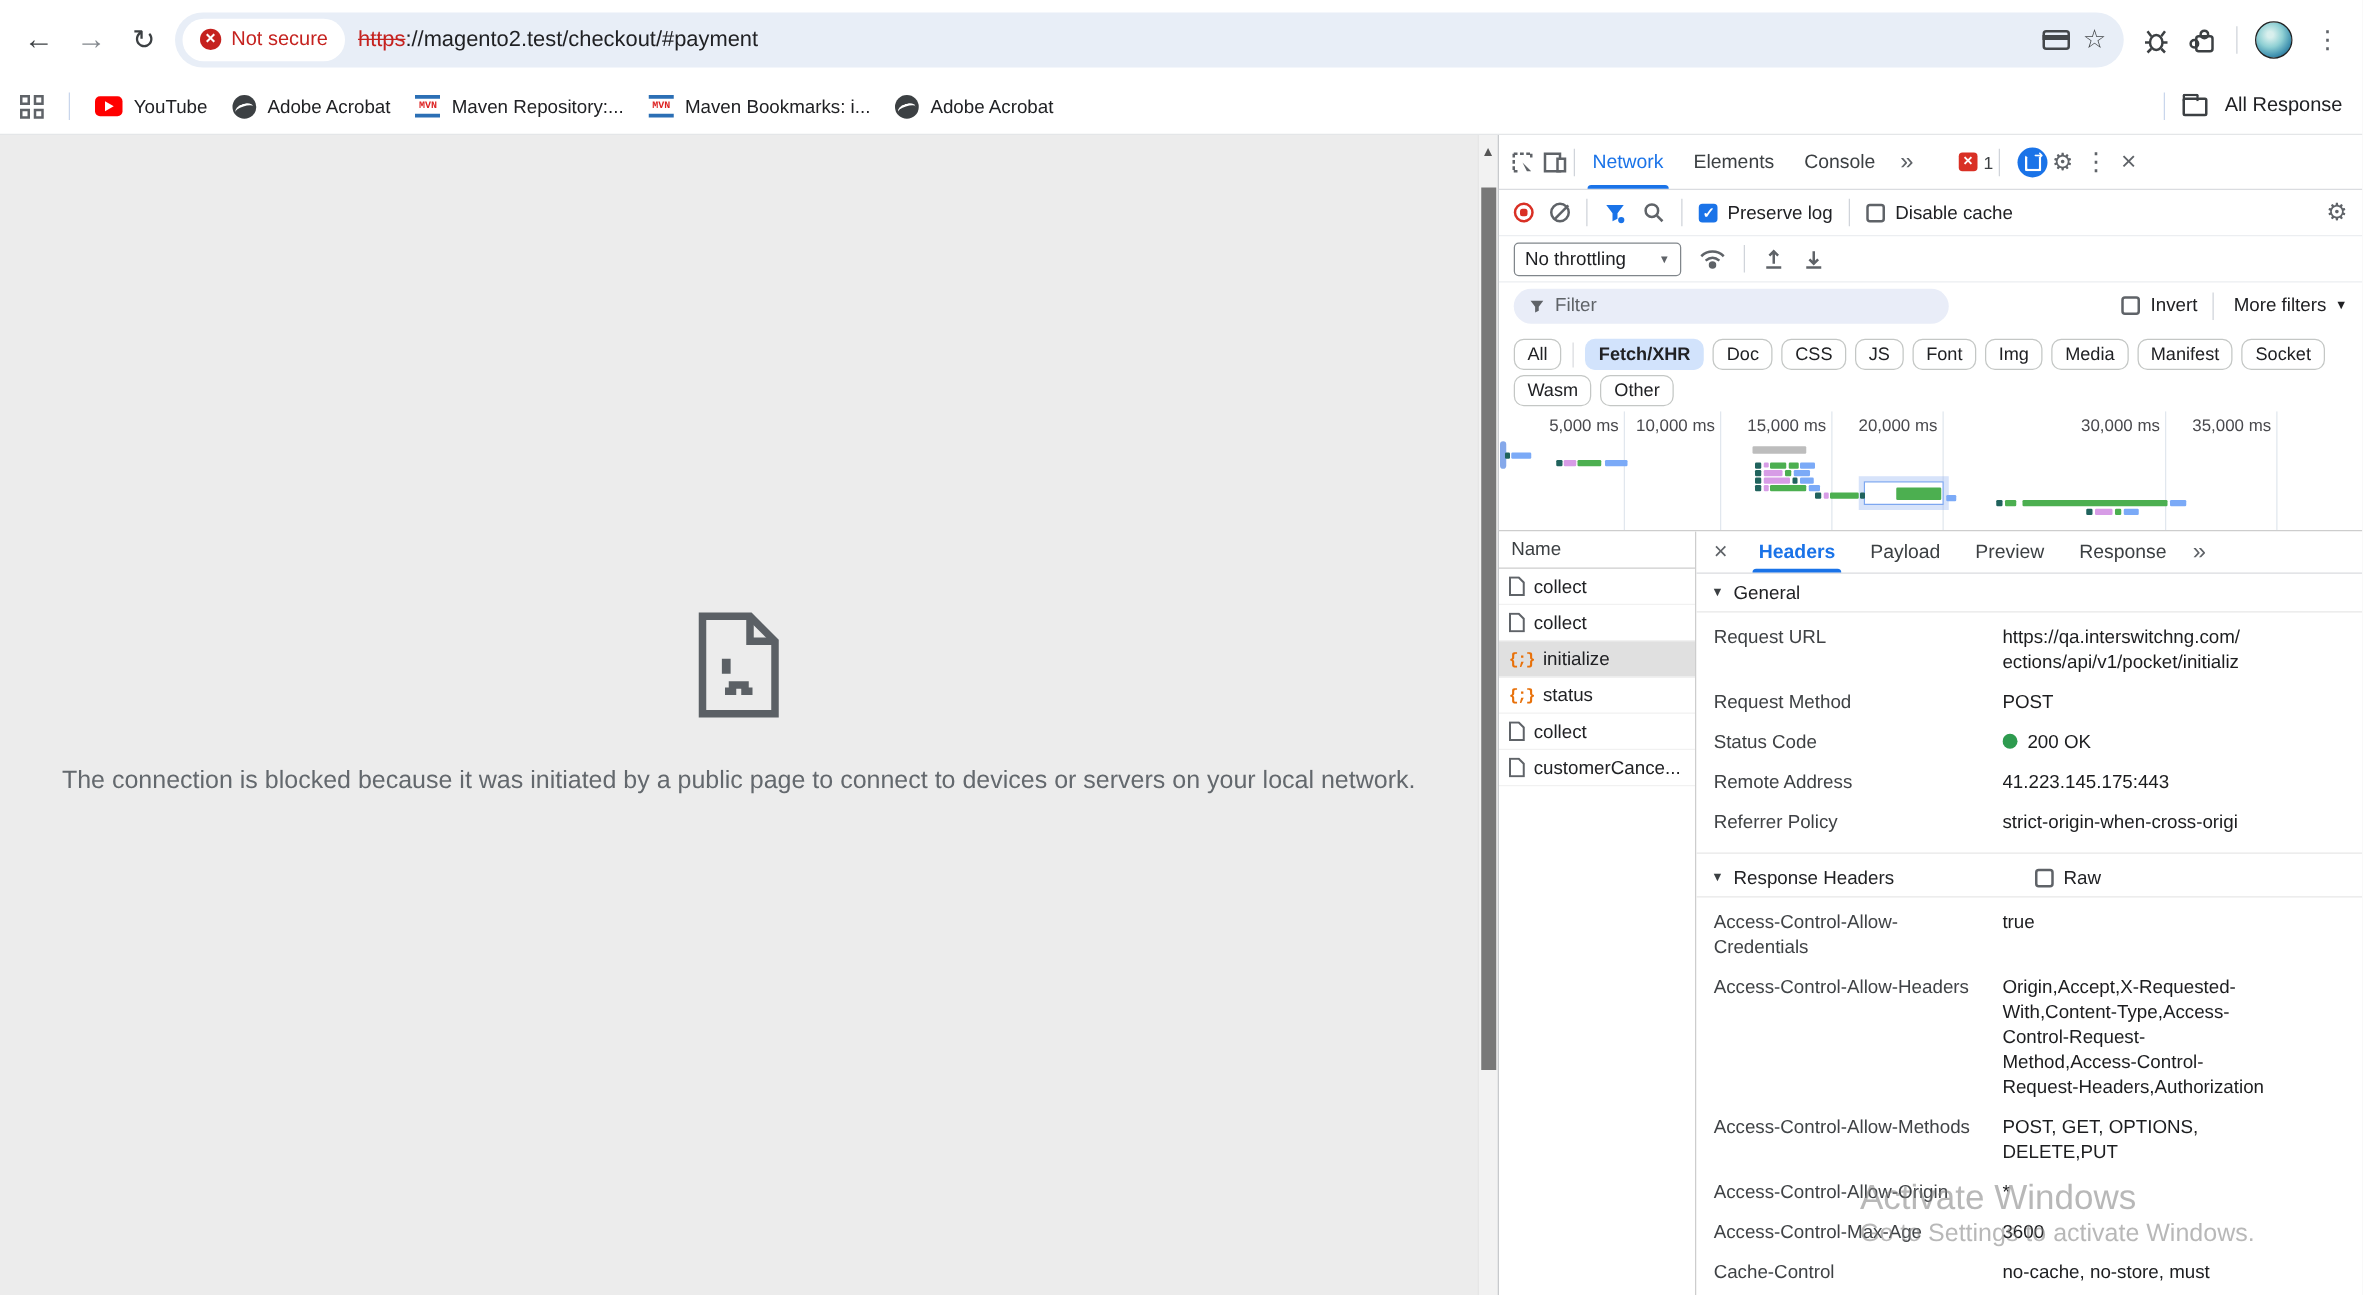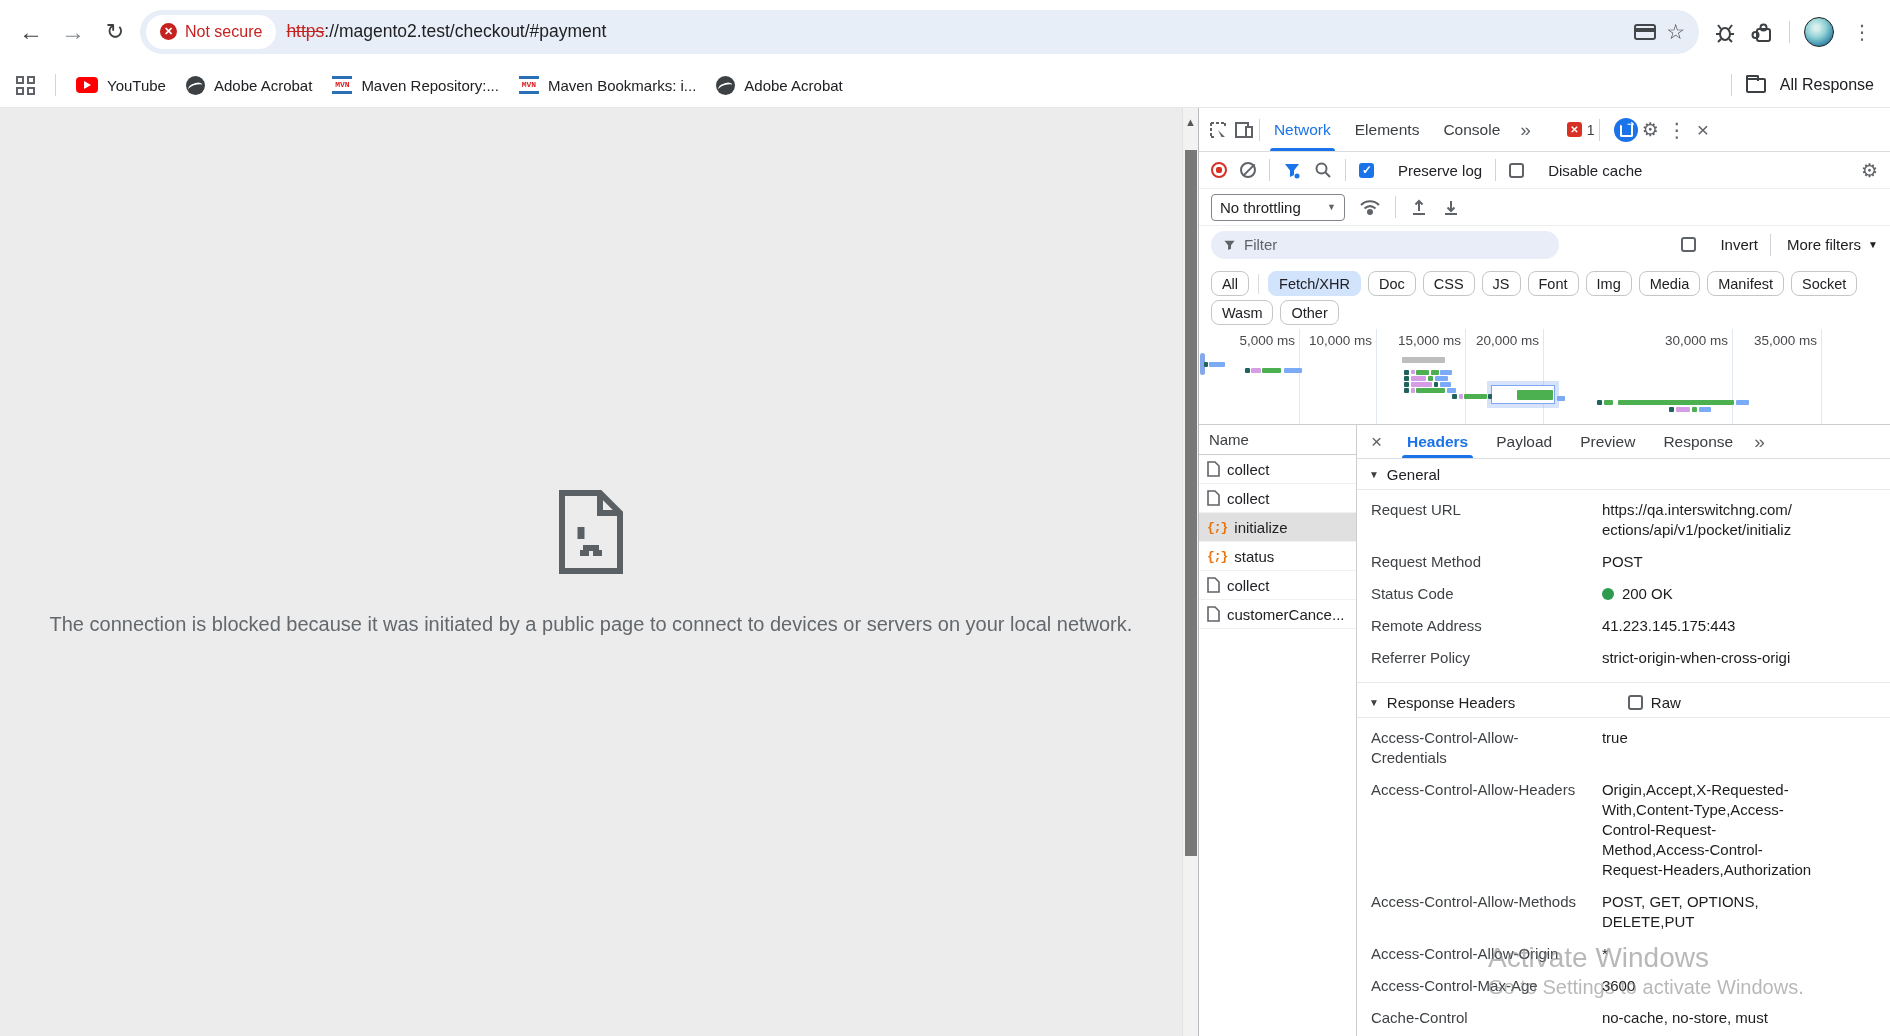--- a/index.html
+++ b/index.html
@@ -72,42 +72,42 @@
   .bluecirc::after { content:""; position:absolute; left:6px; top:6px; width:9px; height:9px; border:2px solid #fff; border-radius:2px; border-top-color:transparent; }
   .bluecirc::before { content:"➜"; position:absolute; right:3px; top:1px; font-size:9px; color:#fff; }
   .gearglyph { font-size:19px; color:#5f6368; }
   .closex { font-size:21px; color:#5f6368; padding:0 2px; }
 
   .dt-row2 { height:37px; display:flex; align-items:center; gap:13px; padding:0 12px; border-bottom:1px solid #eceef1; }
   .rec { width:16px; height:16px; border:2px solid #d93025; border-radius:50%; position:relative; }
   .rec::after { content:""; position:absolute; inset:3px; background:#d93025; border-radius:2px; }
   .clearic { width:16px; height:16px; border:2px solid #5f6368; border-radius:50%; position:relative; }
   .clearic::after { content:""; position:absolute; left:-1px; top:5px; width:16px; height:2px; background:#5f6368; transform:rotate(-45deg); }
-  .cbrow { display:flex; align-items:center; gap:24px; }
+  .cbrow { display:flex; align-items:center; gap:8px; }
   .cb { width:15px; height:15px; border:2px solid #5f6368; border-radius:3px; background:#fff; position:relative; }
   .cb.checked { background:#1a73e8; border-color:#1a73e8; }
   .cb.checked::after { content:"✓"; position:absolute; left:1px; top:-2px; color:#fff; font-size:12px; font-weight:bold; }
   .cblabel { font-size:15px; color:#202124; }
 
   .dt-row3 { height:37px; display:flex; align-items:center; gap:14px; padding:0 12px; border-bottom:1px solid #eceef1; }
   .throttle { width:134px; height:27px; border:1px solid #80868b; border-radius:4px; display:flex; align-items:center; justify-content:space-between; padding:0 8px; font-size:15px; color:#202124; }
   .throttle .car { font-size:9px; color:#5f6368; }
 
   .dt-filterrow { height:37px; display:flex; align-items:center; gap:12px; padding:0 12px; }
   .filterbox { width:348px; height:28px; background:#e9edf8; border-radius:14px; display:flex; align-items:center; gap:8px; padding:0 12px; }
   .filterbox input { border:none; outline:none; background:transparent; font-size:15px; color:#202124; width:100%; font-family:inherit; }
   .filterbox input::placeholder { color:#5f6368; }
   .morefilters { display:flex; align-items:center; gap:7px; font-size:15px; color:#202124; margin-left:4px; }
   .morefilters .car { font-size:10px; color:#202124; }
   .spacer { flex:1; }
 
   .dt-chips { height:66px; padding:4px 12px 0 12px; display:flex; flex-direction:column; justify-content:space-evenly; }
   .chiprow { display:flex; align-items:center; gap:7px; }
   .chip { height:25px; display:flex; align-items:center; padding:0 10px; border:1px solid #c4c7c5; border-radius:8px; font-size:14.5px; color:#202124; white-space:nowrap; }
-  .chip.selected { background:#d2e3fc; border-color:#d2e3fc; }
+  .chip.selected { background:#d2e3fc; border-color:#d2e3fc;font-weight:bold; }
   .chipsep { width:1px; height:20px; background:#dadce0; margin:0 2px; }
 
   
   .dt-overview { height:96px; position:relative; border-bottom:1px solid #cdcdcd; overflow:hidden; background:#fff; }
   .tickcell { position:absolute; top:0; height:100%; width:89px; border-right:1px solid #e1e7ee; }
   .tickcell span { position:absolute; right:4px; top:4px; font-size:13.5px; color:#49494d; white-space:nowrap; }
   .ov-indicator { position:absolute; left:1px; top:24px; width:5px; height:22px; background:#85a8ea; border-radius:3px; }
   .wbar { position:absolute; border-radius:1px; }
   .wf-selection { position:absolute; left:292px; top:56px; width:64px; height:19px; background:#fff; border:1px solid #7da7f0; box-shadow:0 0 0 4px rgba(141,175,240,.35); }
 
@@ -355,21 +355,21 @@
       <div class="dt-overview">
         <div class="tickcell" style="left:12px">
             <span>5,000 ms</span>
           </div>
         <div class="tickcell" style="left:89px">
             <span>10,000 ms</span>
           </div>
         <div class="tickcell" style="left:178px">
             <span>15,000 ms</span>
           </div>
-        <div class="tickcell" style="left:256px">
+        <div class="tickcell" style="left:267px">
             <span>20,000 ms</span>
           </div>
         <div class="tickcell" style="left:445px">
             <span>30,000 ms</span>
           </div>
         <div class="tickcell" style="left:534px">
             <span>35,000 ms</span>
           </div>
         <div class="ov-indicator"></div>
         <div class="wf-selection"></div>

